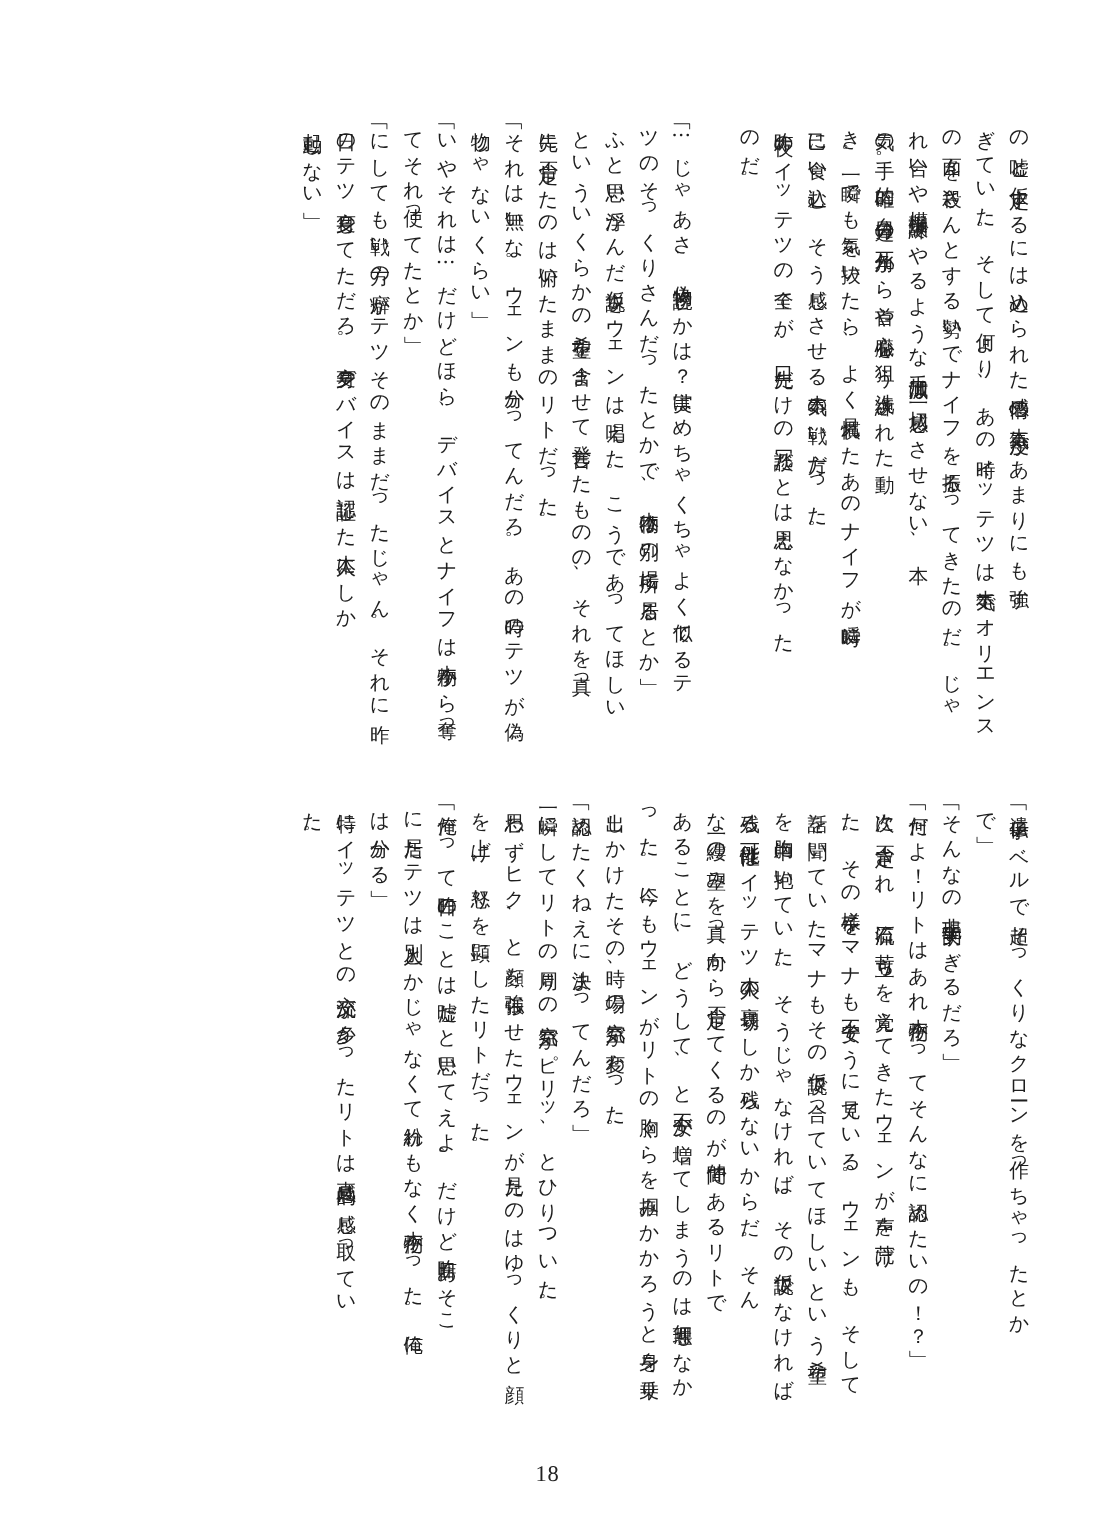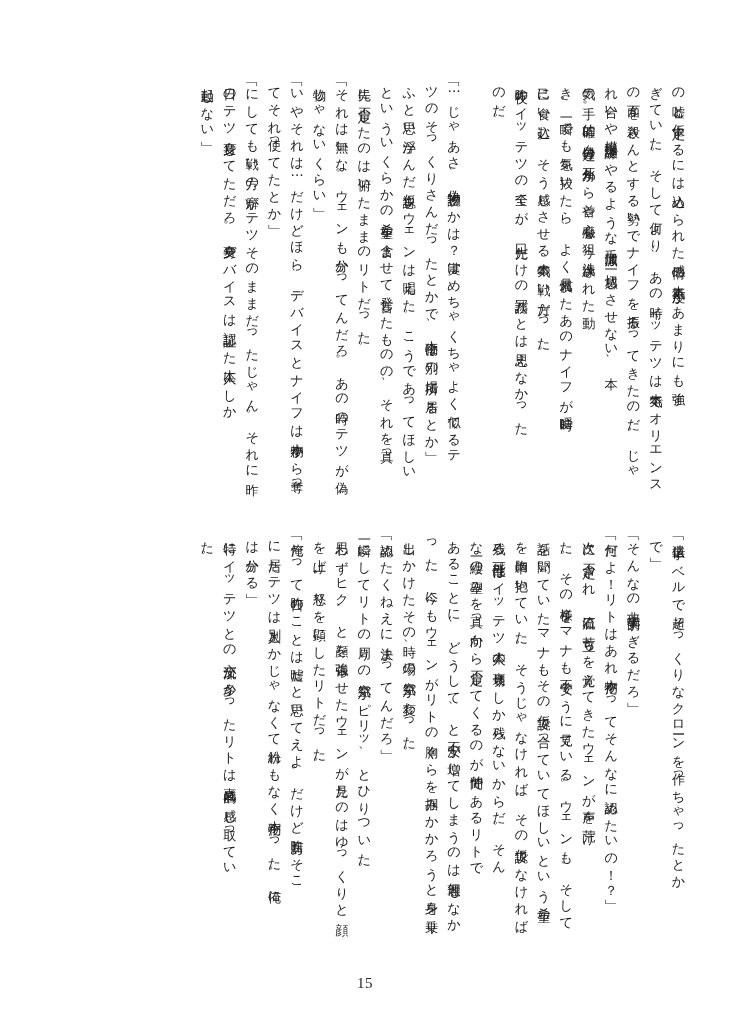--- a/index.html
+++ b/index.html
@@ -124,15 +124,15 @@
       <div class="vcol">一瞬にしてリトの周りの空気がピリッ、とひりついた。</div>
       <div class="vcol">思わずヒク、と顔を強張らせたウェンが見たのはゆっくりと顔</div>
       <div class="vcol">を上げ、怒りを顕にしたリトだった。</div>
       <div class="vcol">「俺だって昨日のことは嘘だと思いてえよ。だけど昨日あそこ</div>
       <div class="vcol">に居たテツは別人とかじゃなくて紛れもなく本物だった。俺に</div>
       <div class="vcol">は分かる」</div>
       <div class="vcol">特にイッテツとの交流が多かったリトは直感的に感じ取ってい</div>
       <div class="vcol">た。</div>
     </div>
 
-  <div id="folio">15</div>
+  <div id="folio">18</div>
 
 </div>
 
 </body></html>

